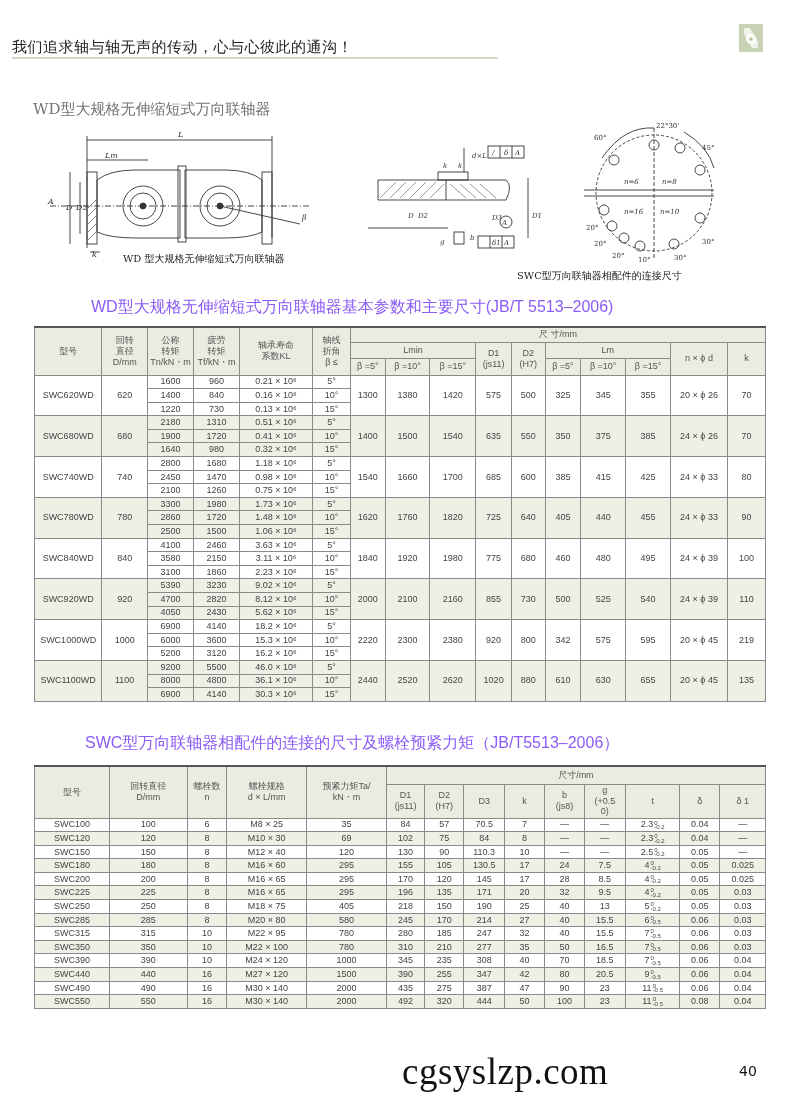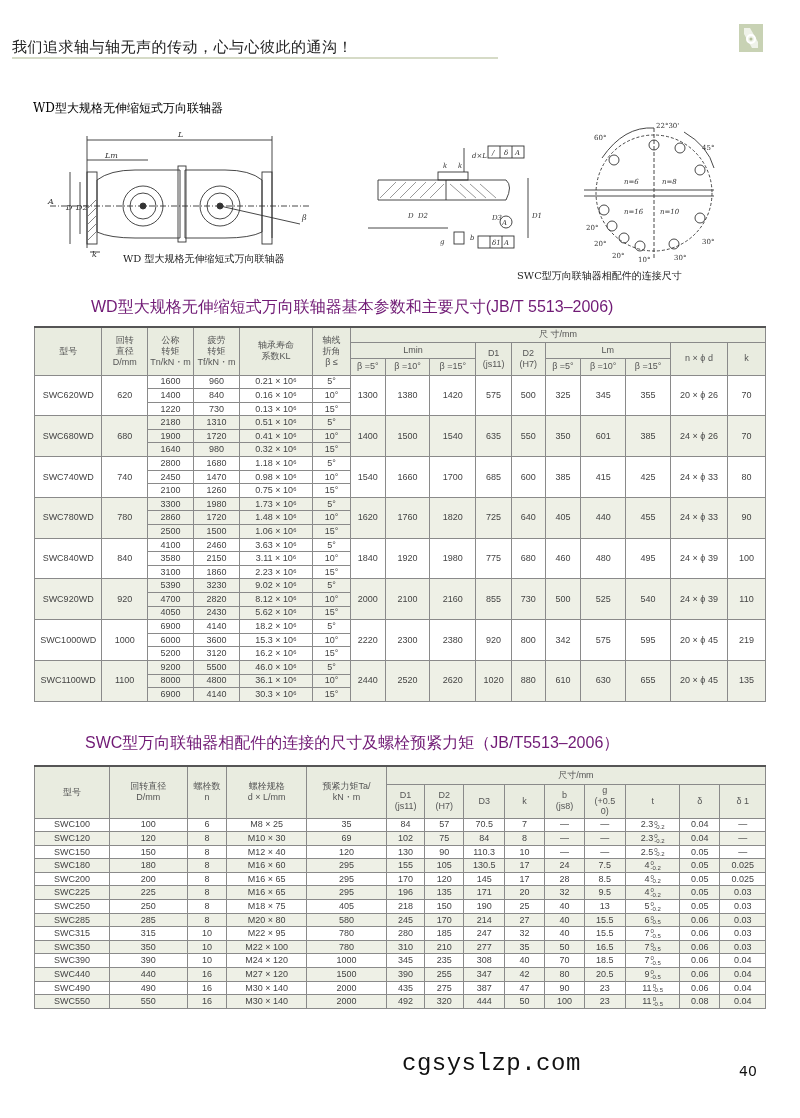--- a/index.html
+++ b/index.html
@@ -1,34 +1,34 @@
 <!DOCTYPE html>
 <html><head>
 <meta charset="utf-8">
 <style>
   * { box-sizing: border-box; margin: 0; padding: 0; }
   body { width: 800px; height: 1118px; background: #ffffff; font-family: "Liberation Sans", "DejaVu Sans", sans-serif; color: #3a3a3a; position: relative; overflow: hidden; }
   .slogan { position: absolute; left: 12px; top: 38px; font-size: 15px; color: #222; letter-spacing: 0.5px; }
   .header-line { position: absolute; left: 12px; top: 57px; width: 486px; height: 2px; background: #d6dbc7; }
   .logo { position: absolute; left: 739px; top: 24px; width: 24px; height: 28px; background: #c8d2b4; display:flex; align-items:center; justify-content:center; }
   .logo svg { display:block; }
-  .section-title { position: absolute; left: 33px; top: 100px; font-size: 12px; font-family: "DejaVu Serif", serif; color: #000000; }
+  .section-title { position: absolute; left: 33px; top: 100px; font-size: 15px; font-family: "DejaVu Serif", serif; color: #737373; }
   .diagram { position: absolute; }
   .caption { position: absolute; font-size: 10px; font-family: "DejaVu Serif", serif; color: #222; }
-  .table-title { position: absolute; font-size: 16px; color: #701a75; white-space: nowrap; }
+  .table-title { position: absolute; font-size: 16px; color: #8b5cf6; white-space: nowrap; }
   table { border-collapse: collapse; position: absolute; font-size: 9px; color: #444; table-layout: fixed; }
   td, th { border: 1px solid #8a8a8a; text-align: center; vertical-align: middle; font-weight: normal; padding: 0; line-height: 1.2; }
   th { background: #e9ece0; color: #555; }
   .t1 { left: 34px; top: 326px; width: 732px; border-top: 2px solid #555; }
   .t1 td { height: 13.6px; font-size: 9px; }
   .t1 tr.shade td { background: #eef0e6; }
   .t2 { left: 34px; top: 765px; width: 732px; border-top: 2px solid #555; }
   .t2 td { height: 13.6px; font-size: 9px; }
   .t2 tr.shade td { background: #eef0e6; }
-  .footer-url { position: absolute; left: 402px; top: 1050px; font-size: 24px; color: #111; font-family: Liberation Mono, monospace; letter-spacing: 0.5px; }
+  .footer-url { position: absolute; left: 402px; top: 1050px; font-size: 37px; color: #111; font-family: Liberation Serif, serif; letter-spacing: 0.5px; }
   .page-num { position: absolute; left: 739px; top: 1063px; font-size: 14px; color: #111; font-family: "DejaVu Sans", sans-serif; }
   .tol { display:inline-block; vertical-align: middle; line-height: 0.75; font-size: 6px; text-align:left; margin-left:1px; }
 </style>
 </head>
 <body>
 
 <div class="slogan">我们追求轴与轴无声的传动，心与心彼此的通沟！</div>
 <div class="header-line" style="width:486px"></div>
 <div class="header-line" style="left:12px;width:486px;top:57px;"></div>
 <div class="logo">
@@ -259,21 +259,21 @@
         <td>2180</td>
         <td>1310</td>
         <td>0.51 × 10⁶</td>
         <td>5°</td>
         <td rowspan="3">1400</td>
         <td rowspan="3">1500</td>
         <td rowspan="3">1540</td>
         <td rowspan="3">635</td>
         <td rowspan="3">550</td>
         <td rowspan="3">350</td>
-        <td rowspan="3">601</td>
+        <td rowspan="3">375</td>
         <td rowspan="3">385</td>
         <td rowspan="3">24 × ϕ 26</td>
         <td rowspan="3">70</td>
       </tr>
       <tr class="shade">
         <td>1900</td>
         <td>1720</td>
         <td>0.41 × 10⁶</td>
         <td>10°</td>
       </tr>

